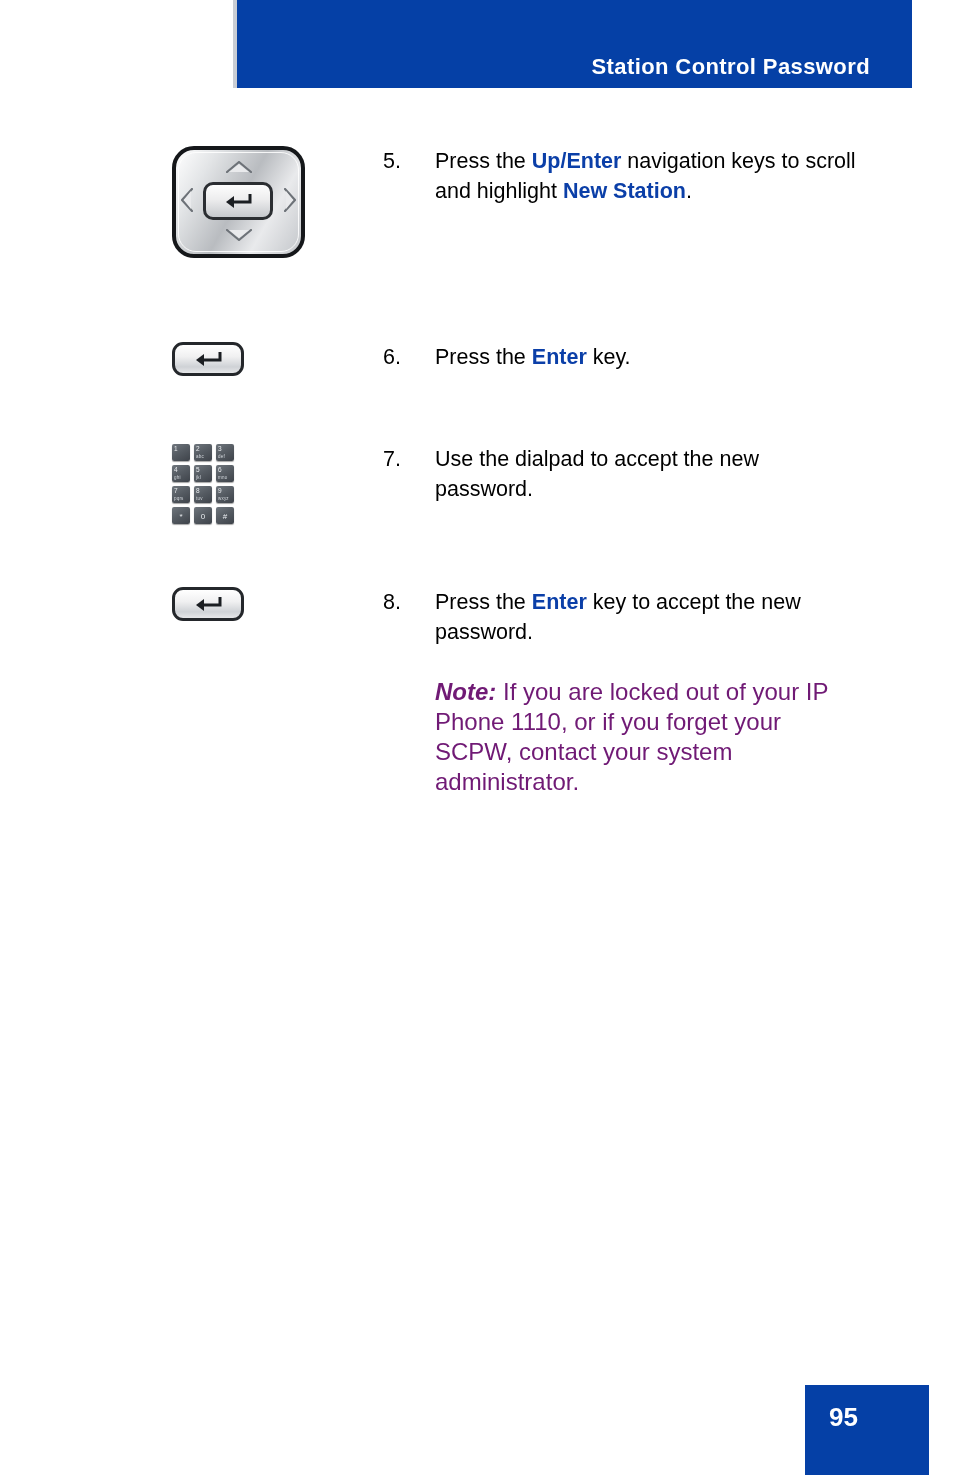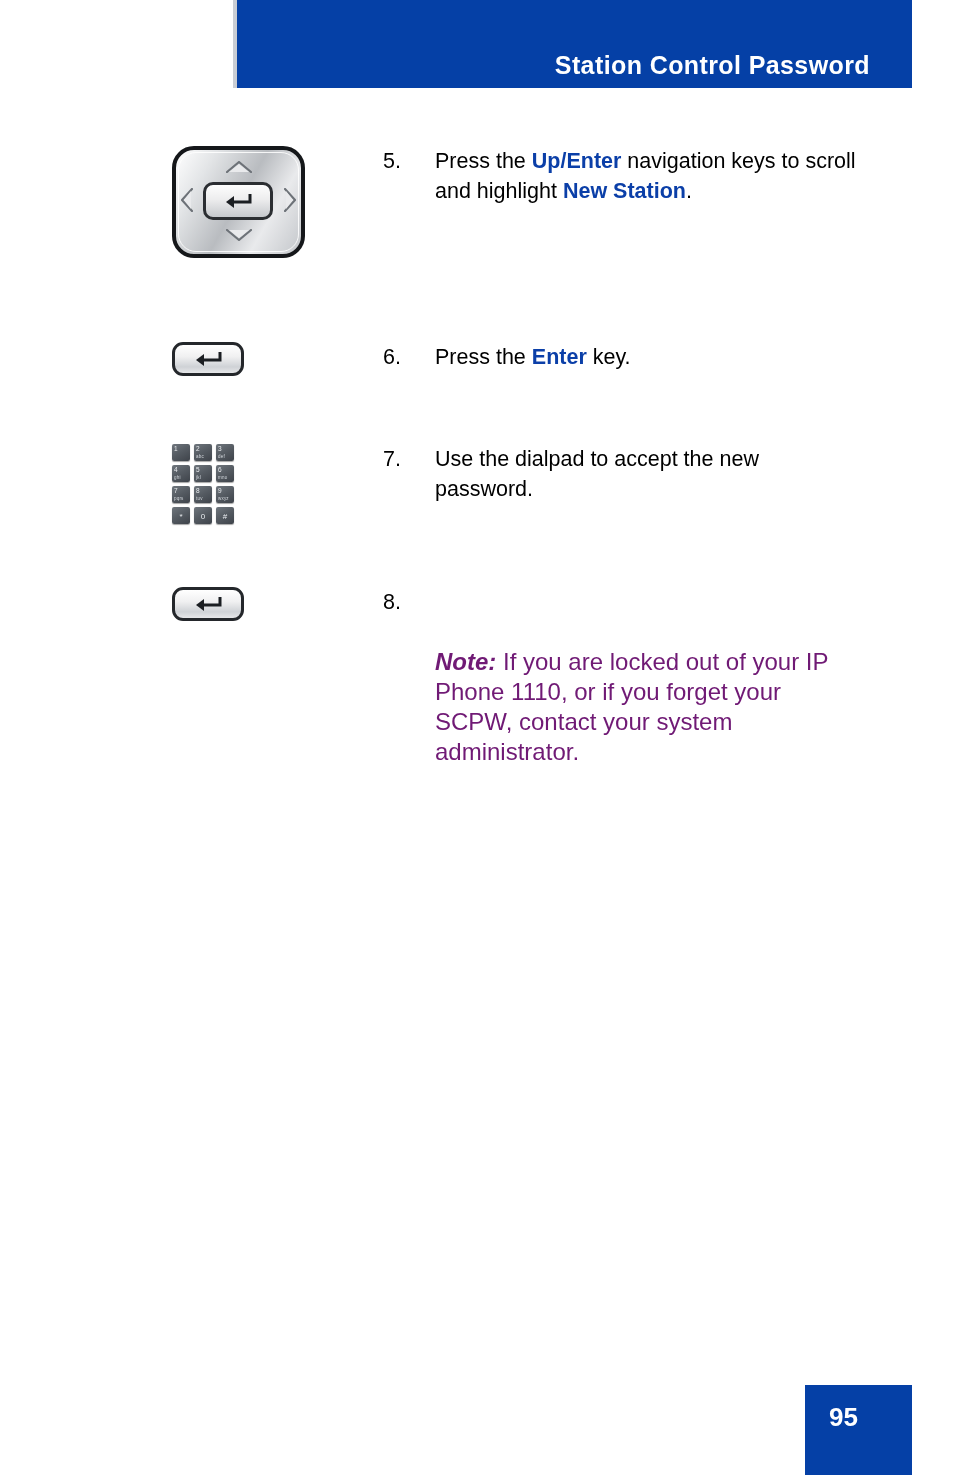--- a/index.html
+++ b/index.html
@@ -30,21 +30,21 @@
     top: 0;
     width: 4px;
     height: 88px;
     background: #c9cdd4;
   }
   .header-title {
     position: absolute;
     right: 42px;
     bottom: 8px;
     color: #ffffff;
-    font-size: 25px;
+    font-size: 22px;
     font-weight: bold;
     letter-spacing: 0.4px;
     white-space: nowrap;
     margin-left: 8px;
   }
 
   
   .content {
     position: absolute;
     left: 0;
@@ -211,21 +211,21 @@
     top: 50%;
     transform: translate(-50%, -50%);
     font-size: 8px;
   }
 
   
   .page-box {
     position: absolute;
     left: 805px;
     top: 1385px;
-    width: 107px;
+    width: 124px;
     height: 90px;
     background: #0540a6;
   }
   .page-num {
     position: absolute;
     left: 24px;
     top: 17px;
     color: #ffffff;
     font-size: 26px;
     font-weight: bold;
@@ -365,20 +365,21 @@
       <div class="enter-key">
         <svg width="30" height="18" viewBox="0 0 30 18">
           <path d="M27 2 L27 10 L8 10" fill="none" stroke="#1b1e22" stroke-width="3" stroke-linecap="butt" stroke-linejoin="miter"></path>
           <path d="M11 4 L3 10 L11 16 Z" fill="#1b1e22"></path>
         </svg>
       </div>
     </div>
     <div class="text-cell">
       <div class="step-line">
         <span class="step-num">8.</span>
+        <span class="step-text"><span>Press the </span><span class="em-blue">Enter</span><span> key to accept the new password.</span></span>
       </div>
       <div class="note-block">
         <span class="note-lead">Note:</span><span> If you are locked out of your IP Phone 1110, or if you forget your SCPW, contact your system administrator.</span>
       </div>
     </div>
   </div>
 
 </div>
 
 <div class="page-box">

